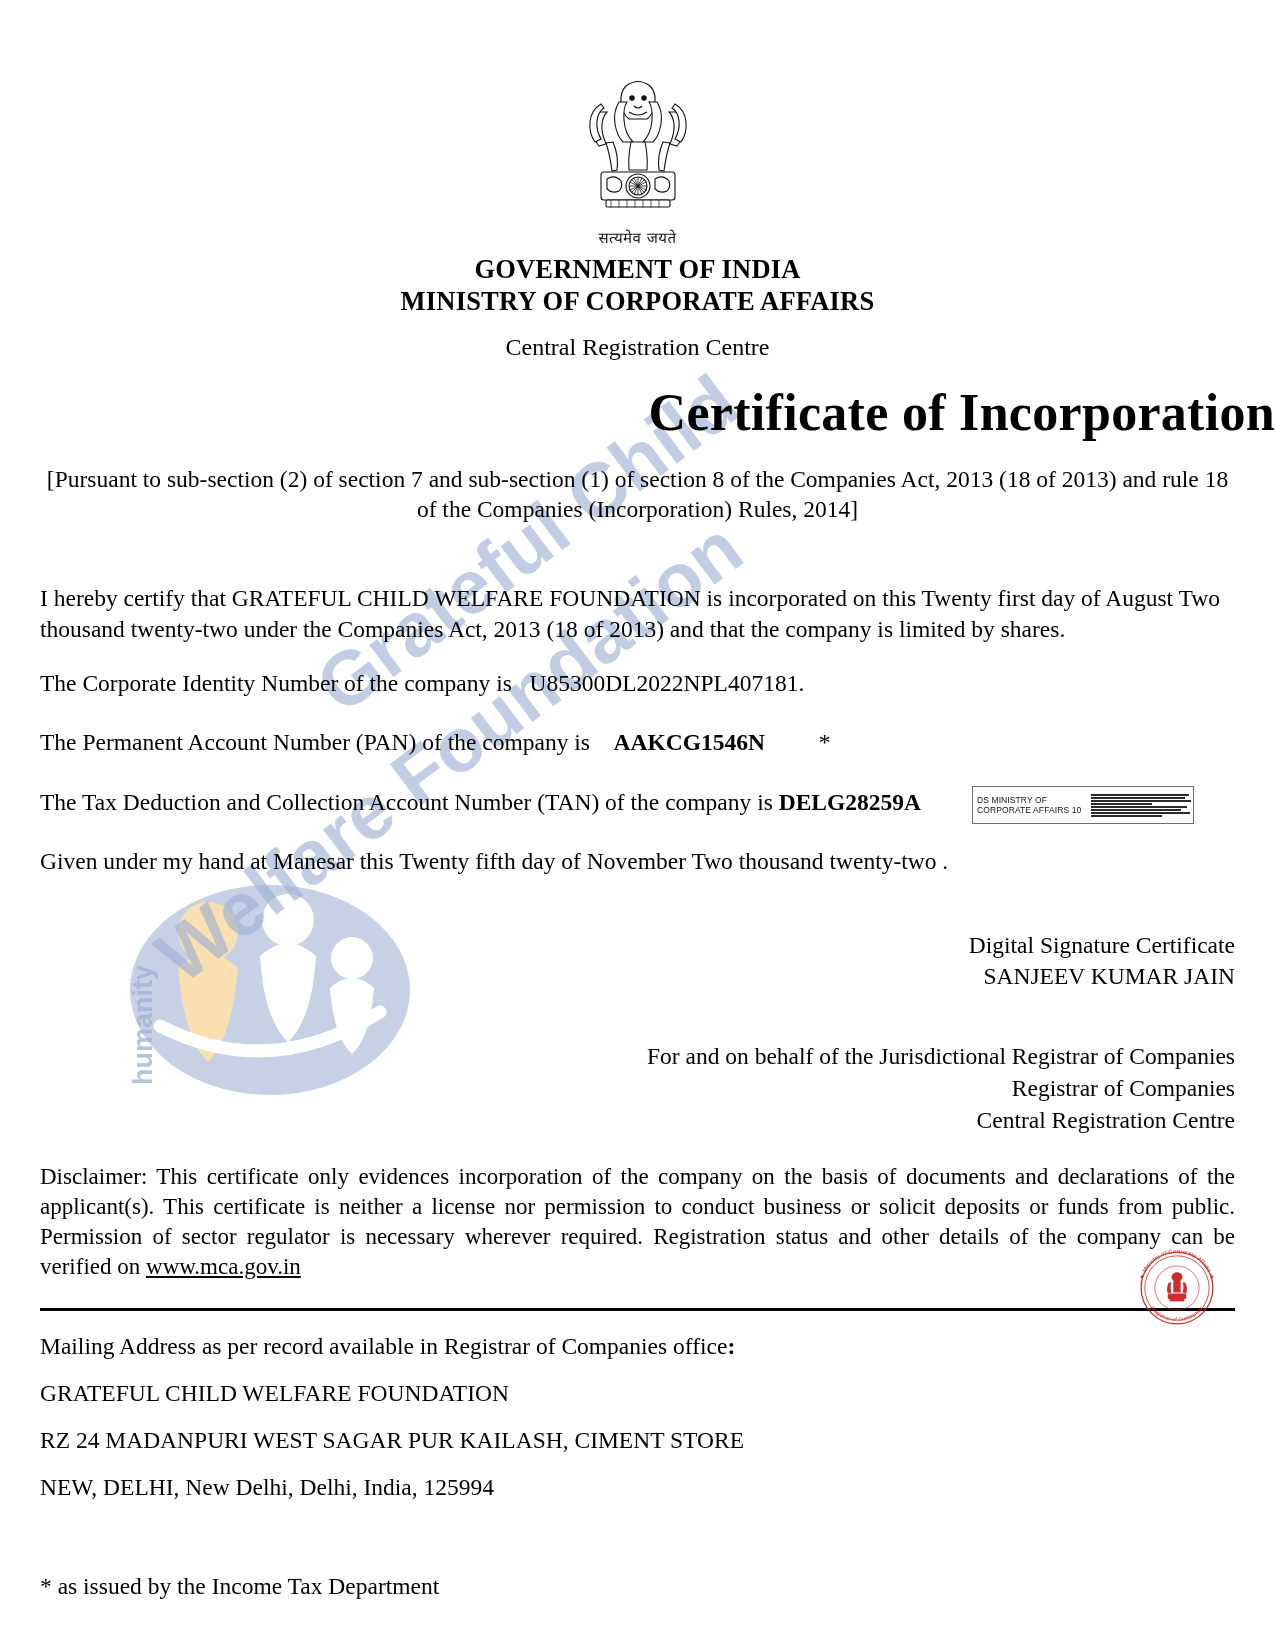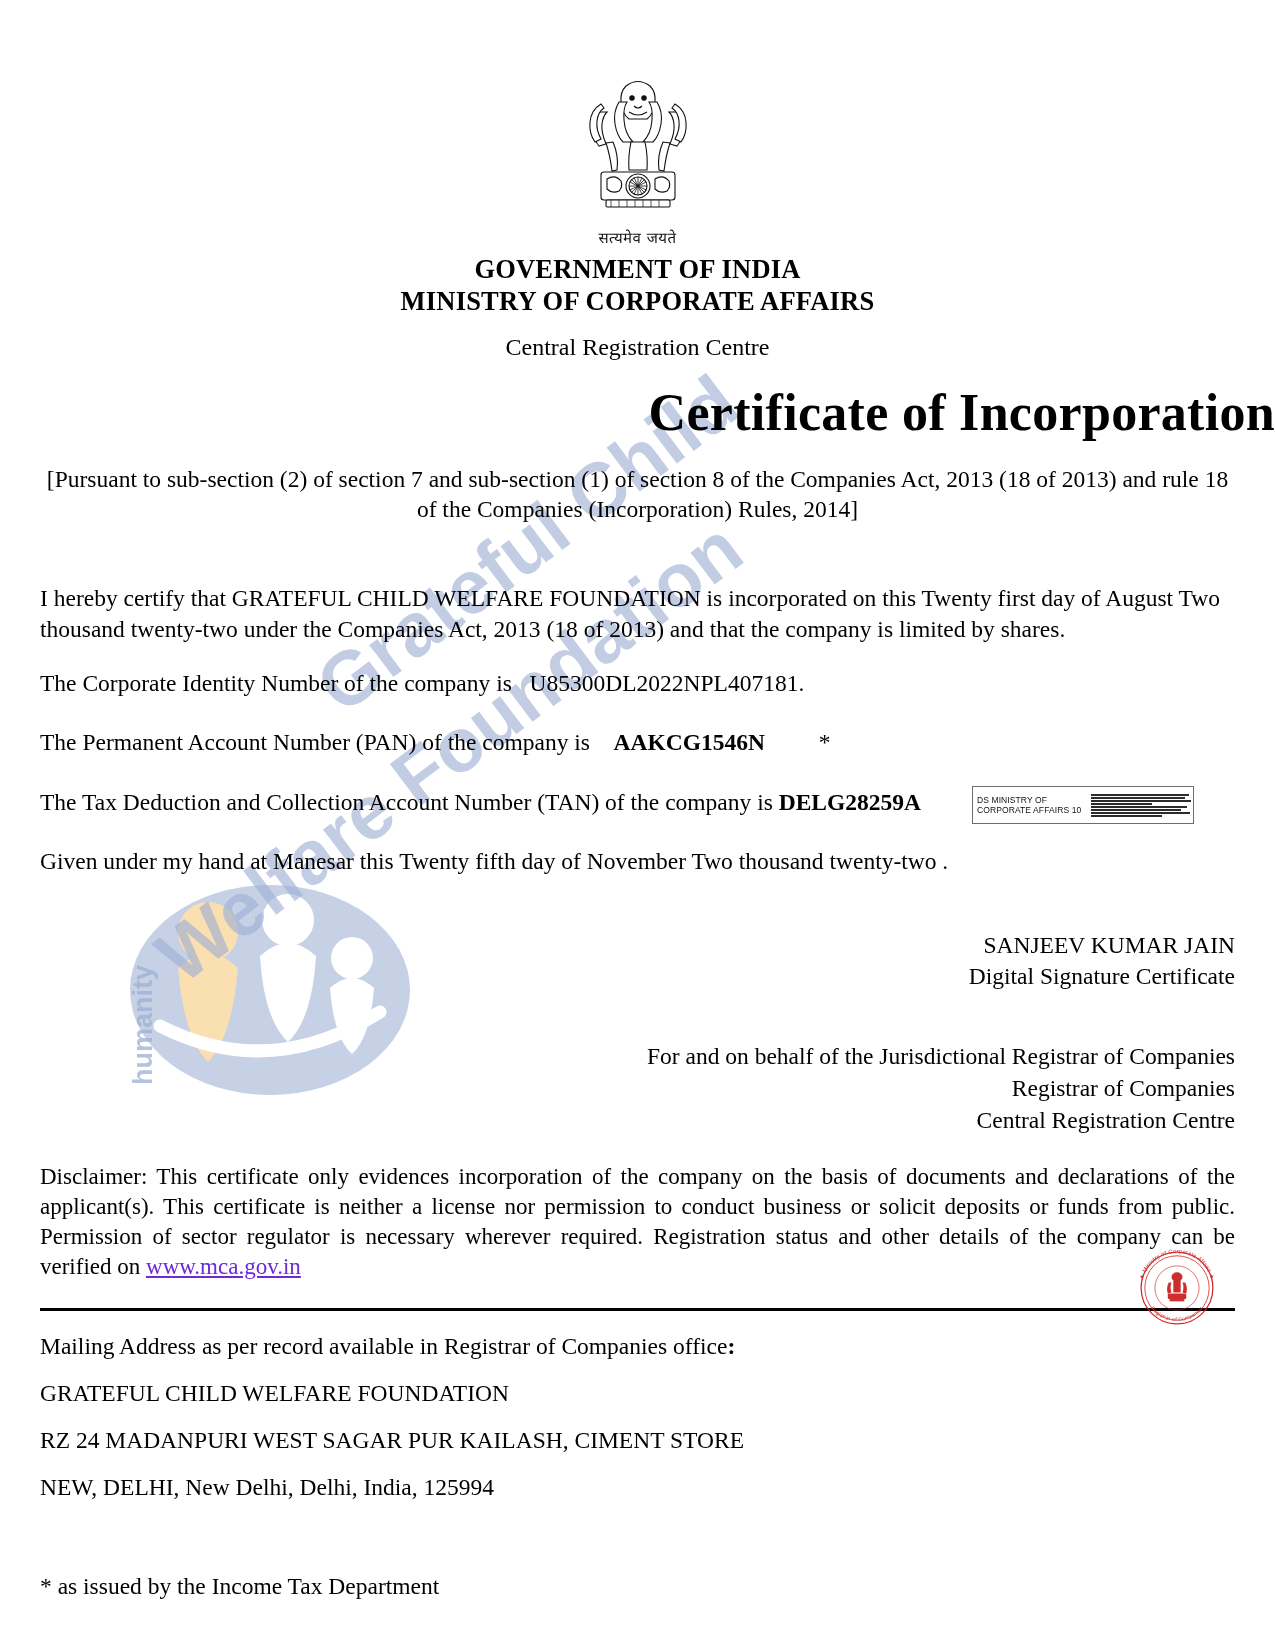--- a/index.html
+++ b/index.html
@@ -189,21 +189,21 @@
   .disclaimer {
     position: relative;
     z-index: 2;
     margin: 26px 40px 0 40px;
     font-size: 23px;
     line-height: 1.30;
     text-align: justify;
   }
   .disclaimer a,
   .link {
-    color: #6d28d9;
+    color: #000000;
   }
 
   
   .divider {
     position: relative;
     z-index: 2;
     margin: 26px 40px 0 40px;
     border-top: 3.5px solid #000;
   }
   .mail-head {
@@ -365,22 +365,22 @@
       <div class="nz" style="width:98%"></div>
       <div class="nz" style="width:60%"></div>
       <div class="nz" style="width:94%"></div>
       <div class="nz" style="width:88%"></div>
       <div class="nz" style="width:97%"></div>
       <div class="nz" style="width:70%"></div>
     </div>
   </div>
 
   <div class="sig-right sig-first">
+    <div>Digital Signature Certificate</div>
     <div>SANJEEV KUMAR JAIN</div>
-    <div>Digital Signature Certificate</div>
   </div>
 
   <div class="sig-right behalf">
     <div>For and on behalf of the Jurisdictional Registrar of Companies</div>
     <div>Registrar of Companies</div>
     <div>Central Registration Centre</div>
   </div>
 
   <div class="disclaimer">
     <span>Disclaimer: This certificate only evidences incorporation of the company on the basis of documents and declarations of the applicant(s). This certificate is neither a license nor permission to conduct business or solicit deposits or funds from public. Permission of sector regulator is necessary wherever required. Registration status and other details of the company can be verified on </span><a class="link" href="#">www.mca.gov.in</a>

